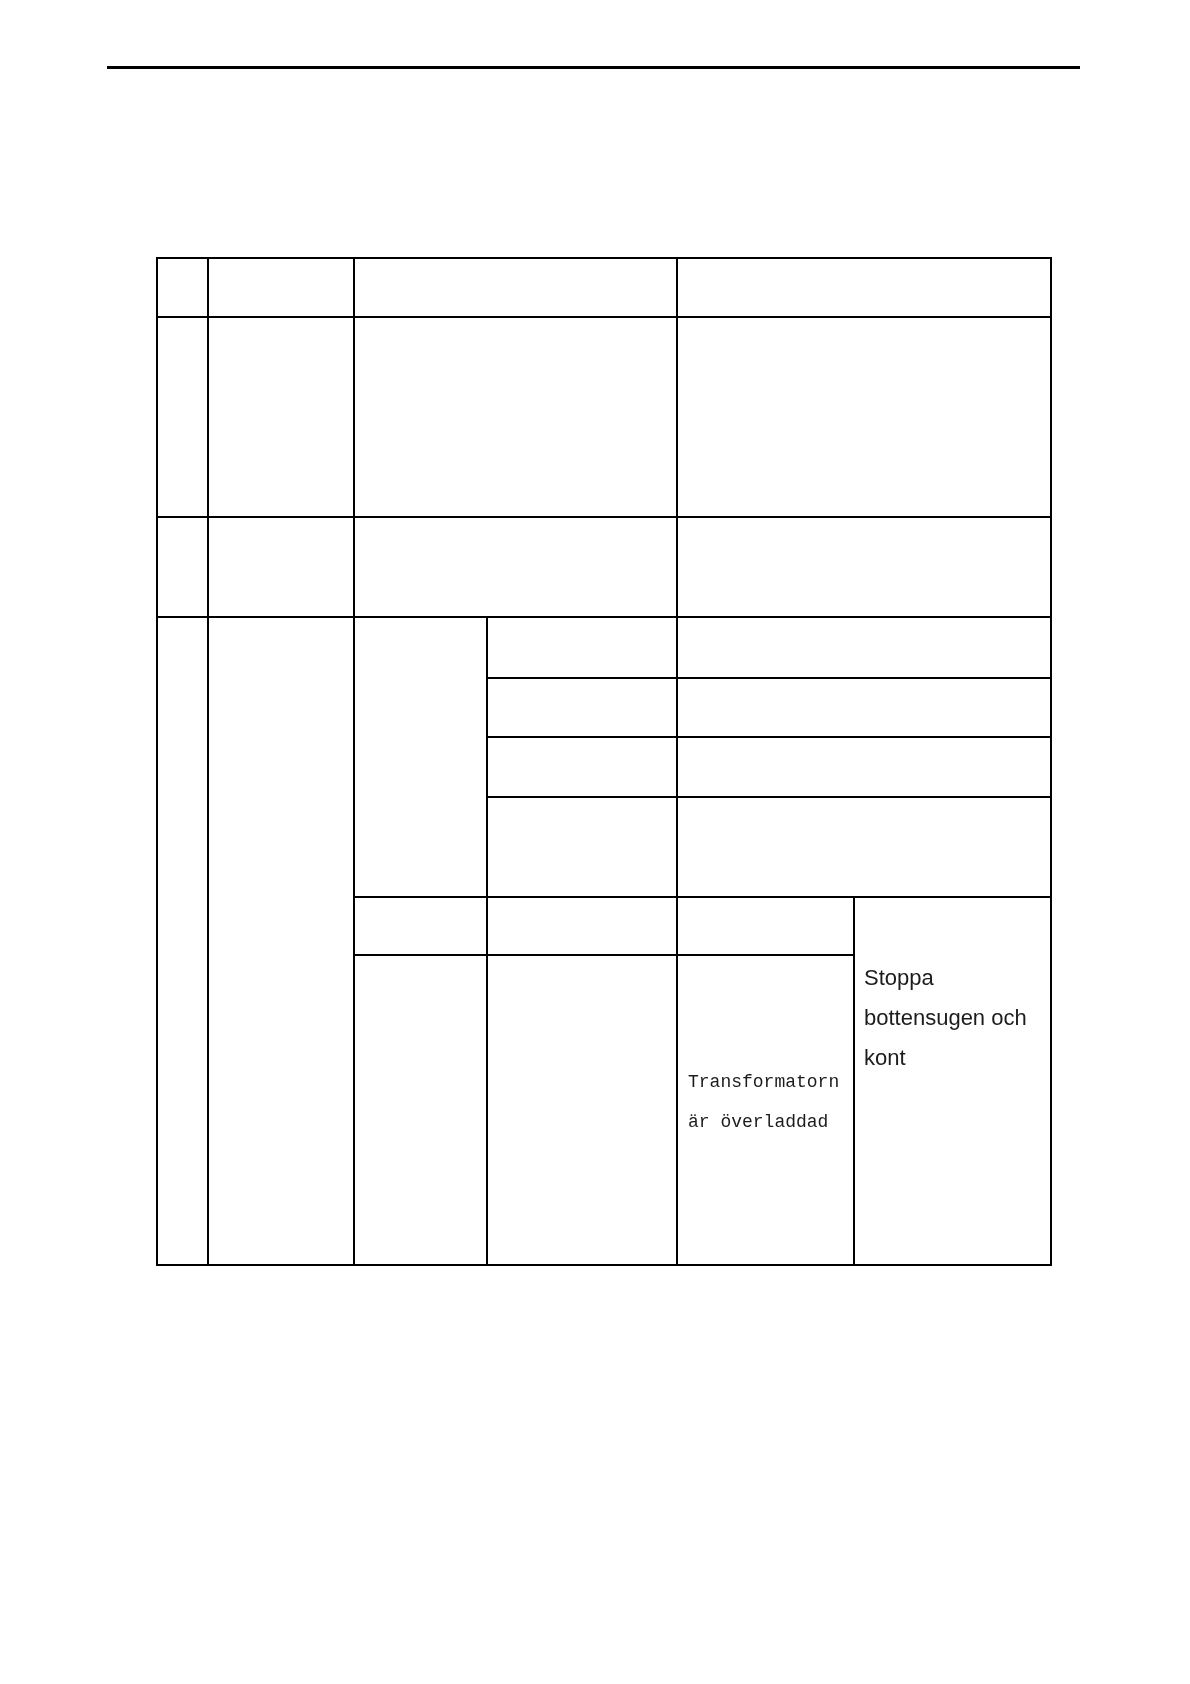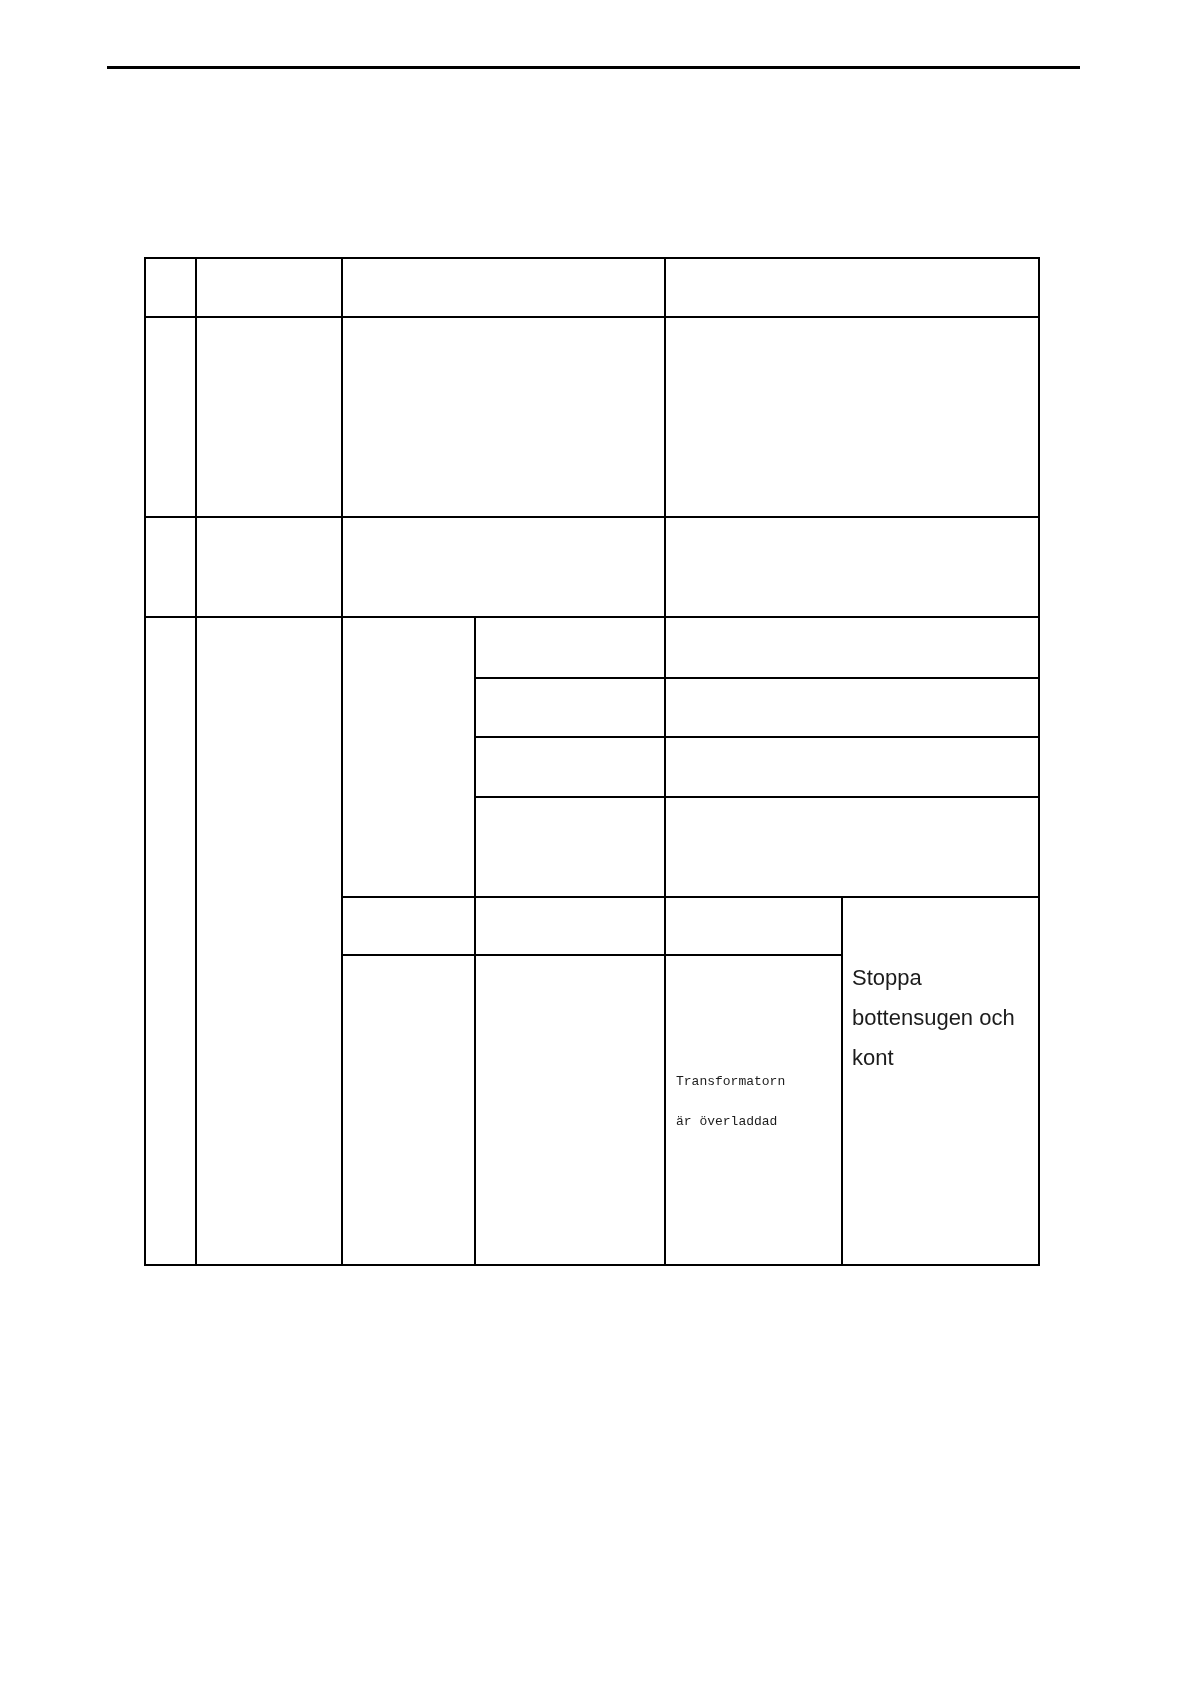--- a/index.html
+++ b/index.html
@@ -17,21 +17,21 @@
   .header-rule {
     position: absolute;
     left: 107px;
     top: 66px;
     width: 973px;
     height: 3px;
     background: #000000;
   }
   table.doc-table {
     position: absolute;
-    left: 144px;
+    left: 156px;
     top: 257px;
     border-collapse: collapse;
     table-layout: fixed;
     width: 894px;
   }
   table.doc-table td {
     border: 2px solid #000000;
     padding: 0;
     vertical-align: top;
     overflow: hidden;
@@ -42,21 +42,21 @@
   tr.r3 { height: 100px; }
   tr.r4 { height: 61px; }
   tr.r5 { height: 59px; }
   tr.r6 { height: 60px; }
   tr.r7 { height: 100px; }
   tr.r8 { height: 58px; }
   tr.r9 { height: 310px; }
 
   .fault-cell {
     font-family: "Liberation Mono", "DejaVu Sans Mono", monospace;
-    font-size: 13px;
+    font-size: 18px;
     line-height: 40px;
     color: #1c1c1c;
     padding: 106px 4px 0 10px !important;
     white-space: nowrap;
   }
   .action-cell {
     font-family: "Liberation Sans", "DejaVu Sans", sans-serif;
     font-size: 22px;
     line-height: 40px;
     color: #1c1c1c;

